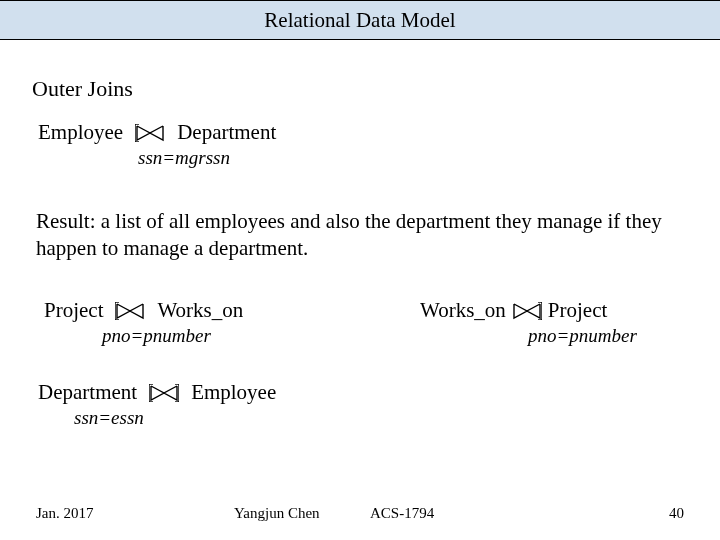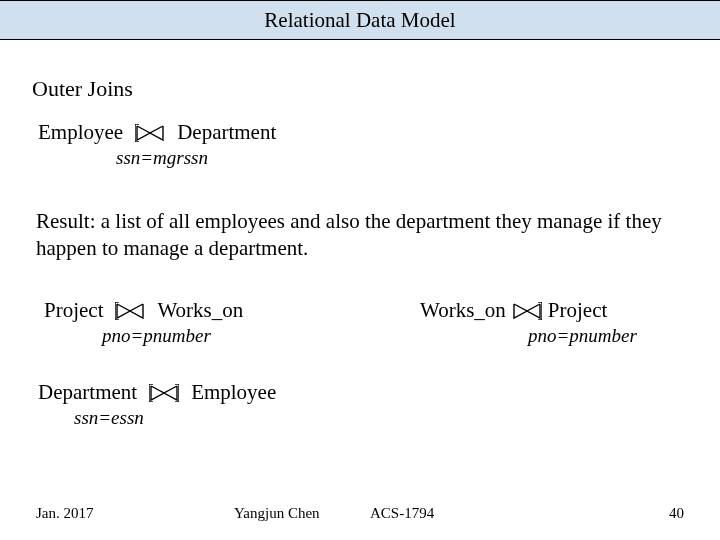--- a/index.html
+++ b/index.html
@@ -61,21 +61,21 @@
     font-size: 15px;
   }
   .footer-left { position: absolute; left: 36px; bottom: 0; }
   .footer-author { position: absolute; left: 234px; bottom: 0; }
   .footer-course { position: absolute; left: 370px; bottom: 0; }
   .footer-page { position: absolute; right: 36px; bottom: 0; margin-top: 34px; }
   .icon-wrap { display: inline-flex; align-items: center; }
   svg.bowtie { width: 30px; height: 18px; }
   
   .j1 { top: 120px; left: 38px; }
-  .j1 .join-cond { margin-left: 78px; }
+  .j1 .join-cond { margin-left: 100px; }
   .j2 { top: 298px; left: 44px; }
   .j2 .join-cond { margin-left: 58px; }
   .j3 { top: 298px; left: 420px; }
   .j3 .join-cond { margin-left: 108px; }
   .j3 .join-line { gap: 6px; }
   .j4 { top: 380px; left: 38px; }
   .j4 .join-cond { margin-left: 36px; }
 </style>
 </head>
 <body>

